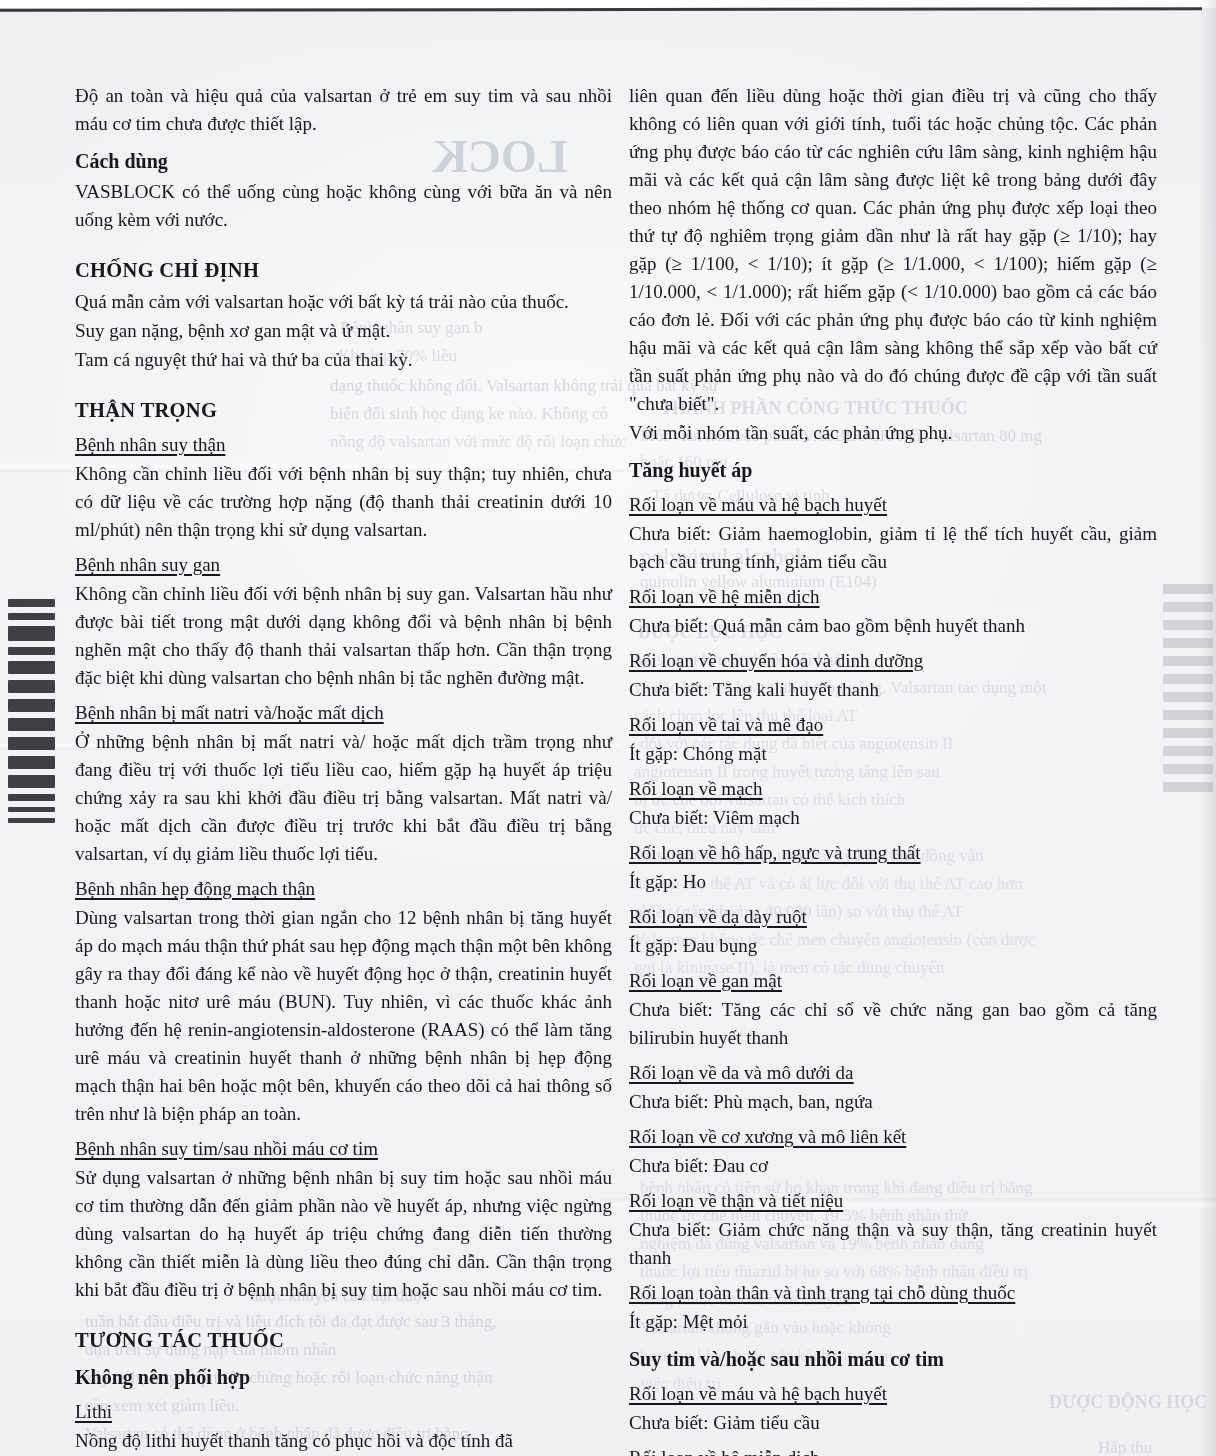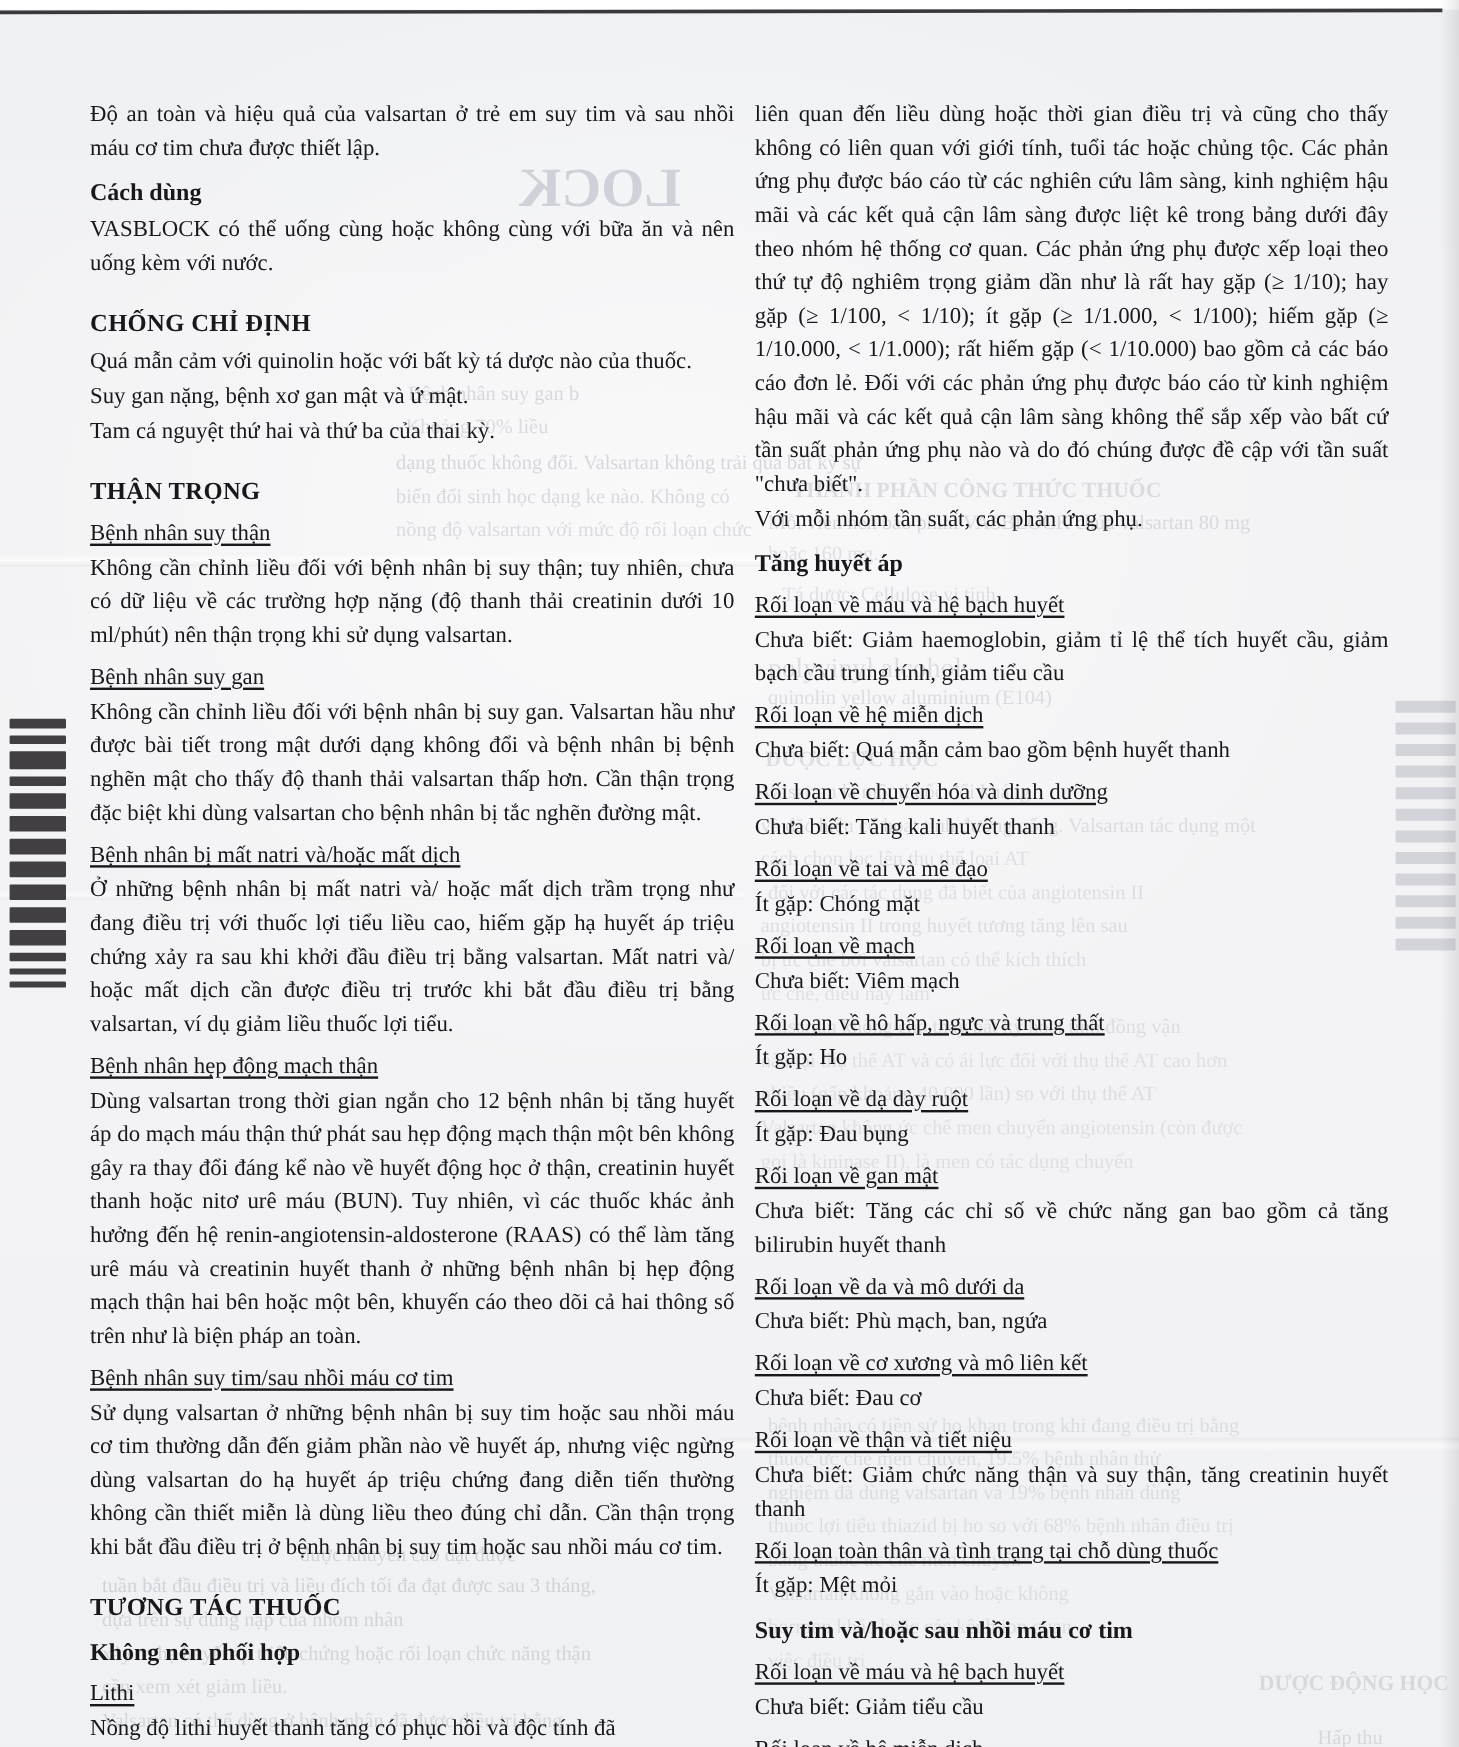--- a/index.html
+++ b/index.html
@@ -127,21 +127,21 @@
       <div class="gbar" style="height: 10px; margin-bottom: 8px;"></div>
       <div class="gbar" style="height: 10px; margin-bottom: 8px;"></div>
       <div class="gbar" style="height: 10px; margin-bottom: 8px;"></div>
     </div>
 
   <div id="left-col" class="col">
       <div class="para">Độ an toàn và hiệu quả của valsartan ở trẻ em suy tim và sau nhồi máu cơ tim chưa được thiết lập.</div>
       <div class="h2">Cách dùng</div>
       <div class="para">VASBLOCK có thể uống cùng hoặc không cùng với bữa ăn và nên uống kèm với nước.</div>
       <div class="h1">CHỐNG CHỈ ĐỊNH</div>
-      <div class="para">Quá mẫn cảm với quinolin hoặc với bất kỳ tá dược nào của thuốc.</div>
+      <div class="para">Quá mẫn cảm với valsartan hoặc với bất kỳ tá trải nào của thuốc.</div>
       <div class="para">Suy gan nặng, bệnh xơ gan mật và ứ mật.</div>
       <div class="para">Tam cá nguyệt thứ hai và thứ ba của thai kỳ.</div>
       <div class="h1">THẬN TRỌNG</div>
       <div class="sub">Bệnh nhân suy thận</div>
       <div class="para">Không cần chỉnh liều đối với bệnh nhân bị suy thận; tuy nhiên, chưa có dữ liệu về các trường hợp nặng (độ thanh thải creatinin dưới 10 ml/phút) nên thận trọng khi sử dụng valsartan.</div>
       <div class="sub">Bệnh nhân suy gan</div>
       <div class="para">Không cần chỉnh liều đối với bệnh nhân bị suy gan. Valsartan hầu như được bài tiết trong mật dưới dạng không đổi và bệnh nhân bị bệnh nghẽn mật cho thấy độ thanh thải valsartan thấp hơn. Cần thận trọng đặc biệt khi dùng valsartan cho bệnh nhân bị tắc nghẽn đường mật.</div>
       <div class="sub">Bệnh nhân bị mất natri và/hoặc mất dịch</div>
       <div class="para">Ở những bệnh nhân bị mất natri và/ hoặc mất dịch trầm trọng như đang điều trị với thuốc lợi tiểu liều cao, hiếm gặp hạ huyết áp triệu chứng xảy ra sau khi khởi đầu điều trị bằng valsartan. Mất natri và/ hoặc mất dịch cần được điều trị trước khi bắt đầu điều trị bằng valsartan, ví dụ giảm liều thuốc lợi tiểu.</div>
       <div class="sub">Bệnh nhân hẹp động mạch thận</div>

